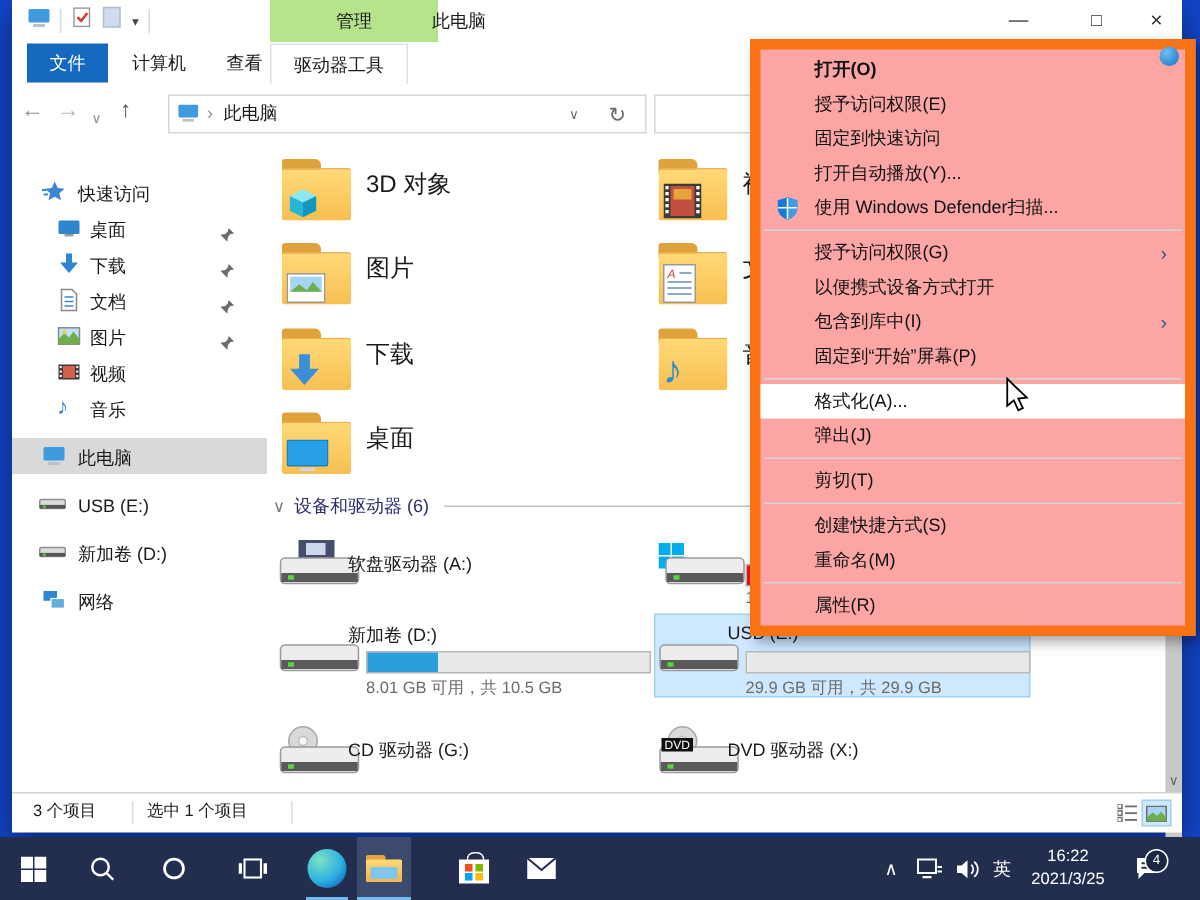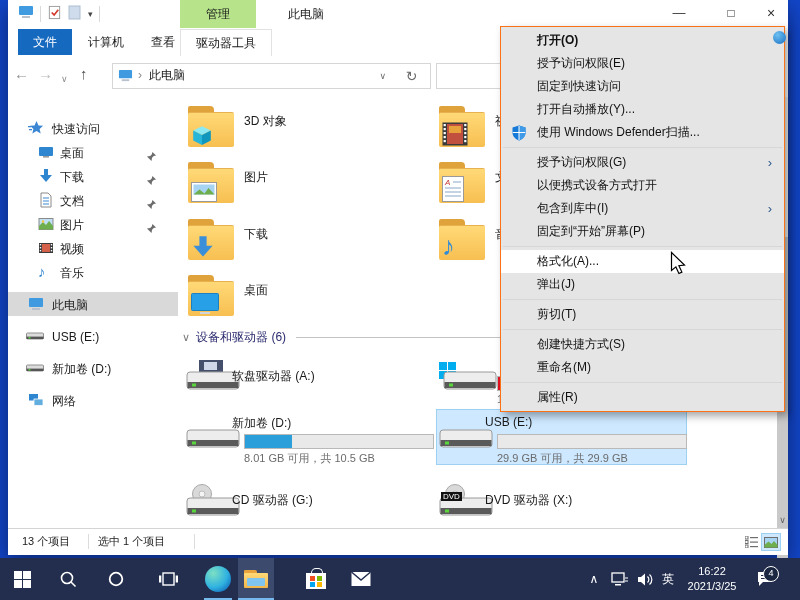--- a/index.html
+++ b/index.html
@@ -3,21 +3,21 @@
 <meta charset="utf-8">
 <style>
   html,body{margin:0;padding:0}
   .screen{position:relative;width:800px;height:600px;background:#1245c8;overflow:hidden;
     font-family:"Liberation Sans","DejaVu Sans",sans-serif;color:#1a1a1a;-webkit-font-smoothing:antialiased}
   
   .win{position:absolute;left:8px;top:0;width:780px;height:554px;background:#fff;box-shadow:0 8px 20px rgba(0,0,0,.45)}
   .titlebar{position:absolute;left:0;top:0;width:100%;height:28px;background:#fff}
   .qat{position:absolute;top:5px;height:18px;display:flex;align-items:center;gap:6px;left:10px}
   .qsep{width:1px;height:16px;background:#d9d9d9}
-  .ctxgroup{position:absolute;left:172px;top:0;width:76px;height:28px;background:#b7e48b;
+  .ctxgroup{position:absolute;left:172px;top:0;width:112px;height:28px;background:#b7e48b;
     display:flex;align-items:center;justify-content:center;font-size:12px;color:#1a1a1a}
   .wtitle{position:absolute;left:280px;top:0;height:28px;line-height:28px;font-size:12px}
   .wctl{position:absolute;top:0;width:38px;height:28px;text-align:center;line-height:26px;font-size:13px;color:#333}
   
   .tabs{position:absolute;left:0;top:28px;width:100%;height:28px;background:#fff;border-bottom:1px solid #ececec}
   .tab{position:absolute;top:1px;height:26px;line-height:26px;text-align:center;font-size:12px;color:#1a1a1a}
   .tab.file{background:#1569bf;color:#fff}
   .tab.tool{border:1px solid #e2e2e2;border-bottom:none}
   
   .addr{position:absolute;left:0;top:56px;width:100%;height:40px;background:#fff}
@@ -32,21 +32,21 @@
   .sico{position:absolute;top:4px;width:16px;height:16px}
   .slabel{position:absolute;top:1px;white-space:nowrap}
   .pin{position:absolute;left:138px;top:6px;width:11px;height:11px}
   
   .tile{position:absolute;width:246px;height:50px}
   .ficon{position:absolute;left:2px;top:2px;width:46px;height:40px}
   .f-back{position:absolute;left:0;top:0;width:26px;height:10px;background:#e0a33c;border-radius:2px 4px 0 0}
   .f-front{position:absolute;left:0;top:6px;width:46px;height:34px;background:linear-gradient(180deg,#ffd977,#f7bf51);
     border-radius:2px;border-top:1px solid #e8b14e}
   .ovl{position:absolute;left:3px;bottom:0;z-index:2;line-height:0}
-  .fname{position:absolute;left:58px;top:9px;font-size:12px;white-space:nowrap}
+  .fname{position:absolute;left:58px;top:9px;font-size:16px;white-space:nowrap}
   .dtile{position:absolute;height:54px}
   .dtile.sel{background:#cde8ff;outline:1px solid #9ed0f2}
   .dicon{position:absolute;left:2px;top:8px;width:54px;height:38px}
   .dname{position:absolute;left:48px;top:5px;font-size:12px;white-space:nowrap}
   .dname.mid{top:16px}
   .dbar{position:absolute;left:60px;top:24px;width:188px;height:13px;border:1px solid #b9b9b9;background:#e9e9e9}
   .dfill{height:100%;background:#2b9fd9}
   .dfill.red{background:#e81123}
   .dinfo{position:absolute;left:60px;top:41px;font-size:11px;color:#6b6b6b;white-space:nowrap}
   .ghdr{position:absolute;left:170px;top:329px;width:598px;height:16px;display:flex;align-items:center;
@@ -56,21 +56,21 @@
   
   .vscroll{position:absolute;left:769px;top:97px;width:11px;height:430px;background:#f0f0f0;font-size:9px;color:#606060;text-align:center}
   .vthumb{position:absolute;left:0;top:140px;width:11px;height:350px;background:#c9c9c9}
   .sarr{position:absolute;left:0;width:11px;height:14px;line-height:14px}
   .statusbar{position:absolute;left:0;top:528px;width:780px;height:26px;border-top:1px solid #d4d4d4;background:#fff;font-size:11px}
   .stext{position:absolute;top:0;line-height:25px;white-space:nowrap}
   .sdiv{position:absolute;top:5px;width:1px;height:15px;background:#dcdcdc}
   .viewico{position:absolute;top:5px;width:18px;height:16px;display:flex;align-items:center;justify-content:center}
   .viewico.on{background:#cde8ff;outline:1px solid #9ed0f2}
   
-  .ctxmenu{position:absolute;left:500px;top:26px;width:283px;background:#e5e5e5;border:1px solid #f97316;
+  .ctxmenu{position:absolute;left:500px;top:26px;width:283px;background:#fca5a5;border:7px solid #f97316;
     box-shadow:4px 4px 8px rgba(0,0,0,.35);padding:2px 0;z-index:50}
   .mi{position:relative;height:23px;line-height:23px;padding-left:36px;font-size:12px;color:#111}
   .mi.hl{background:#fff}
   .mi.bold{font-weight:bold}
   .mi .sub{position:absolute;right:12px;top:0;font-size:13px;color:#2d5a8c}
   .mi .mico{position:absolute;left:10px;top:4px;width:16px;height:16px}
   .msep{height:1px;background:#d6d6d6;margin:3px 2px}
   
   .taskbar{position:absolute;left:0;top:558px;width:800px;height:42px;background:#232e4e}
   .tbi{position:absolute;top:0;width:36px;height:42px;display:flex;align-items:center;justify-content:center}
@@ -451,21 +451,21 @@
       <div class="dname mid">DVD 驱动器 (X:)</div>
     </div>
 
     <div class="vscroll">
       <div class="vthumb"></div>
       <div class="sarr" style="top:0">∧</div>
       <div class="sarr" style="bottom:0">∨</div>
     </div>
 
     <div class="statusbar">
-      <div class="stext" style="left:14px">13 个项目</div>
+      <div class="stext" style="left:14px">3 个项目</div>
       <div class="sdiv" style="left:80px"></div>
       <div class="stext" style="left:90px">选中 1 个项目</div>
       <div class="sdiv" style="left:186px"></div>
       <div class="viewico" style="left:734px">
         <svg width="13" height="12" viewBox="0 0 13 12">
             <rect x="0" y="0" width="3" height="3" fill="none" stroke="#6e6e6e"></rect>
             <rect x="5" y="1" width="8" height="1.2" fill="#6e6e6e"></rect>
             <rect x="0" y="4.5" width="3" height="3" fill="none" stroke="#6e6e6e"></rect>
             <rect x="5" y="5.5" width="8" height="1.2" fill="#6e6e6e"></rect>
             <rect x="0" y="9" width="3" height="3" fill="none" stroke="#6e6e6e"></rect>

